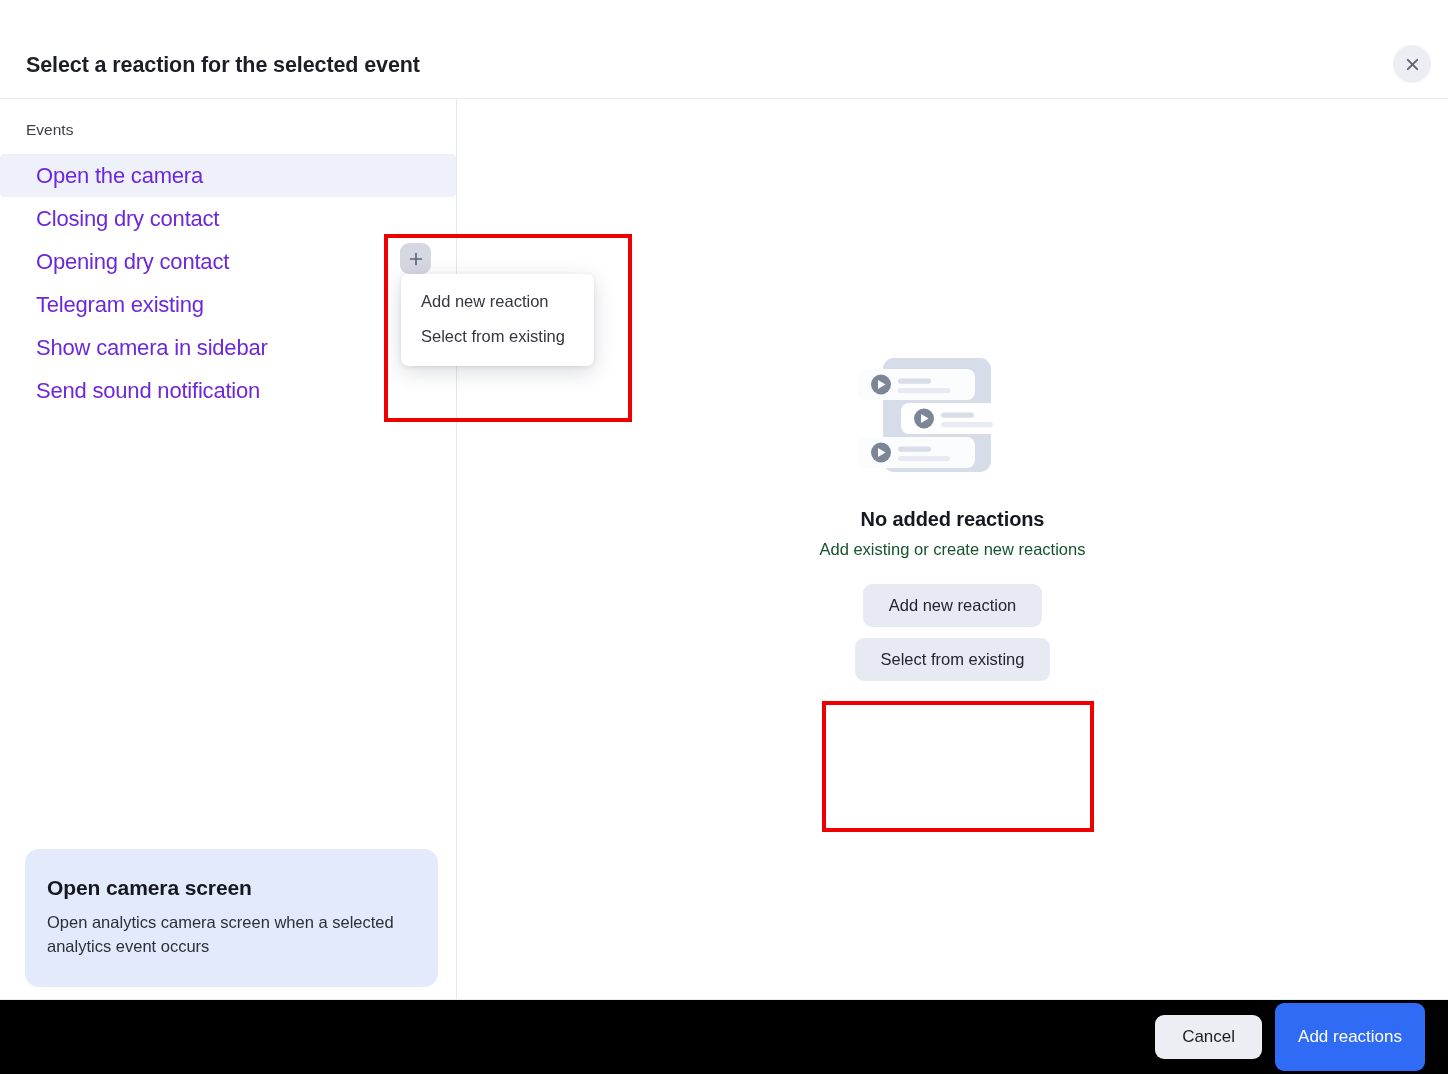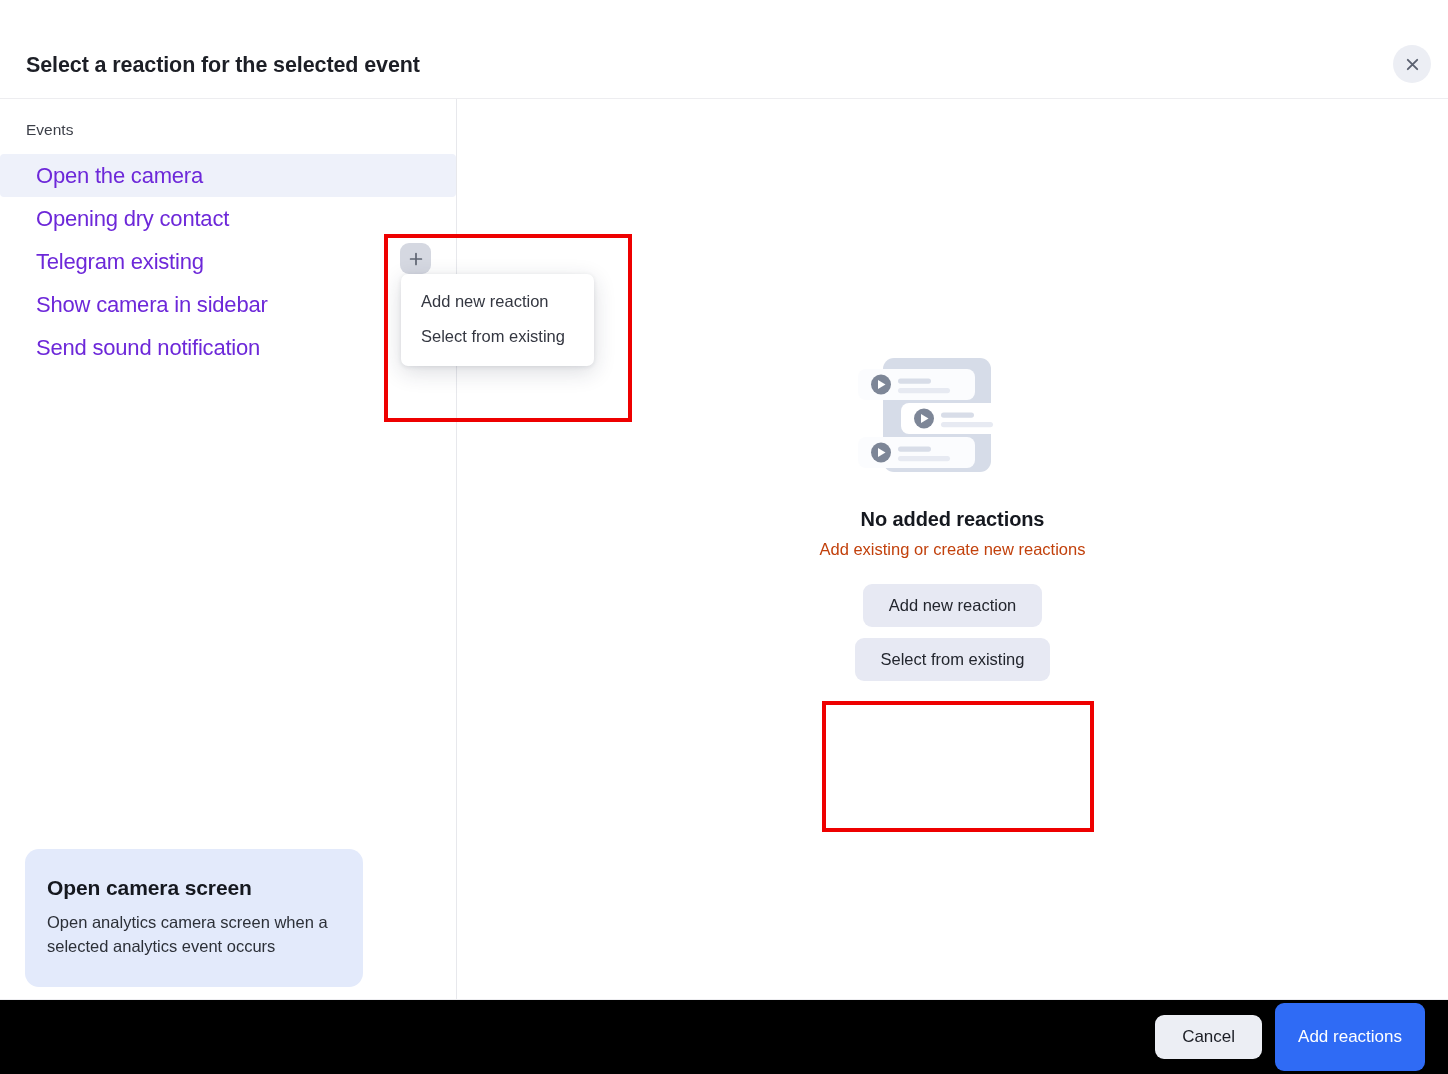--- a/index.html
+++ b/index.html
@@ -137,21 +137,21 @@
     color: #343741;
     cursor: pointer;
     white-space: nowrap;
   }
 
   
   .info-card {
     position: absolute;
     left: 25px;
     bottom: 12px;
-    width: 338px;
+    width: 413px;
     background: #e3eafb;
     border-radius: 14px;
     padding: 27px 25px 28px 22px;
   }
   .info-card-title {
     font-size: 21px;
     font-weight: bold;
     color: #15181f;
     margin-bottom: 11px;
     letter-spacing: -0.1px;
@@ -181,21 +181,21 @@
   .empty-title {
     font-size: 20px;
     font-weight: bold;
     color: #15181f;
     margin-bottom: 9px;
     letter-spacing: -0.1px;
     text-align: center;
   }
   .empty-subtitle {
     font-size: 16.5px;
-    color: #c2410c;
+    color: #14532d;
     margin-bottom: 25px;
     text-align: center;
   }
 
   .empty-actions {
     display: flex;
     flex-direction: column;
     align-items: center;
     gap: 11px;
   }
@@ -273,20 +273,23 @@
   <div class="dialog-body">
 
     <div class="left-pane">
       <div class="events-label">Events</div>
 
       <ul class="events-list">
         <li class="event-row selected">
           <span>Open the camera</span>
         </li>
         <li class="event-row">
+          <span>Closing dry contact</span>
+        </li>
+        <li class="event-row">
           <span>Opening dry contact</span>
         </li>
         <li class="event-row">
           <span>Telegram existing</span>
         </li>
         <li class="event-row">
           <span>Show camera in sidebar</span>
         </li>
         <li class="event-row">
           <span>Send sound notification</span>

